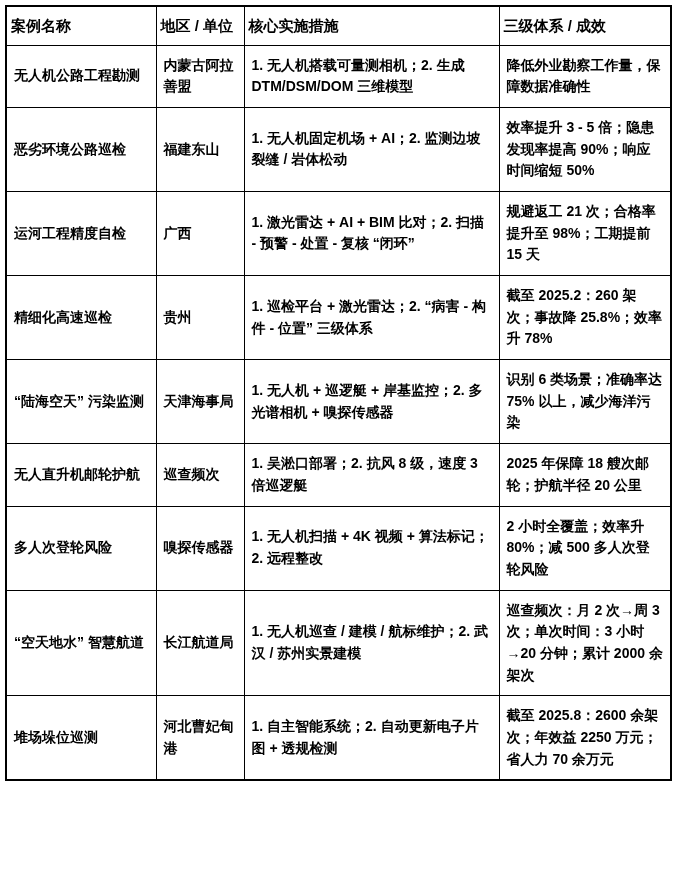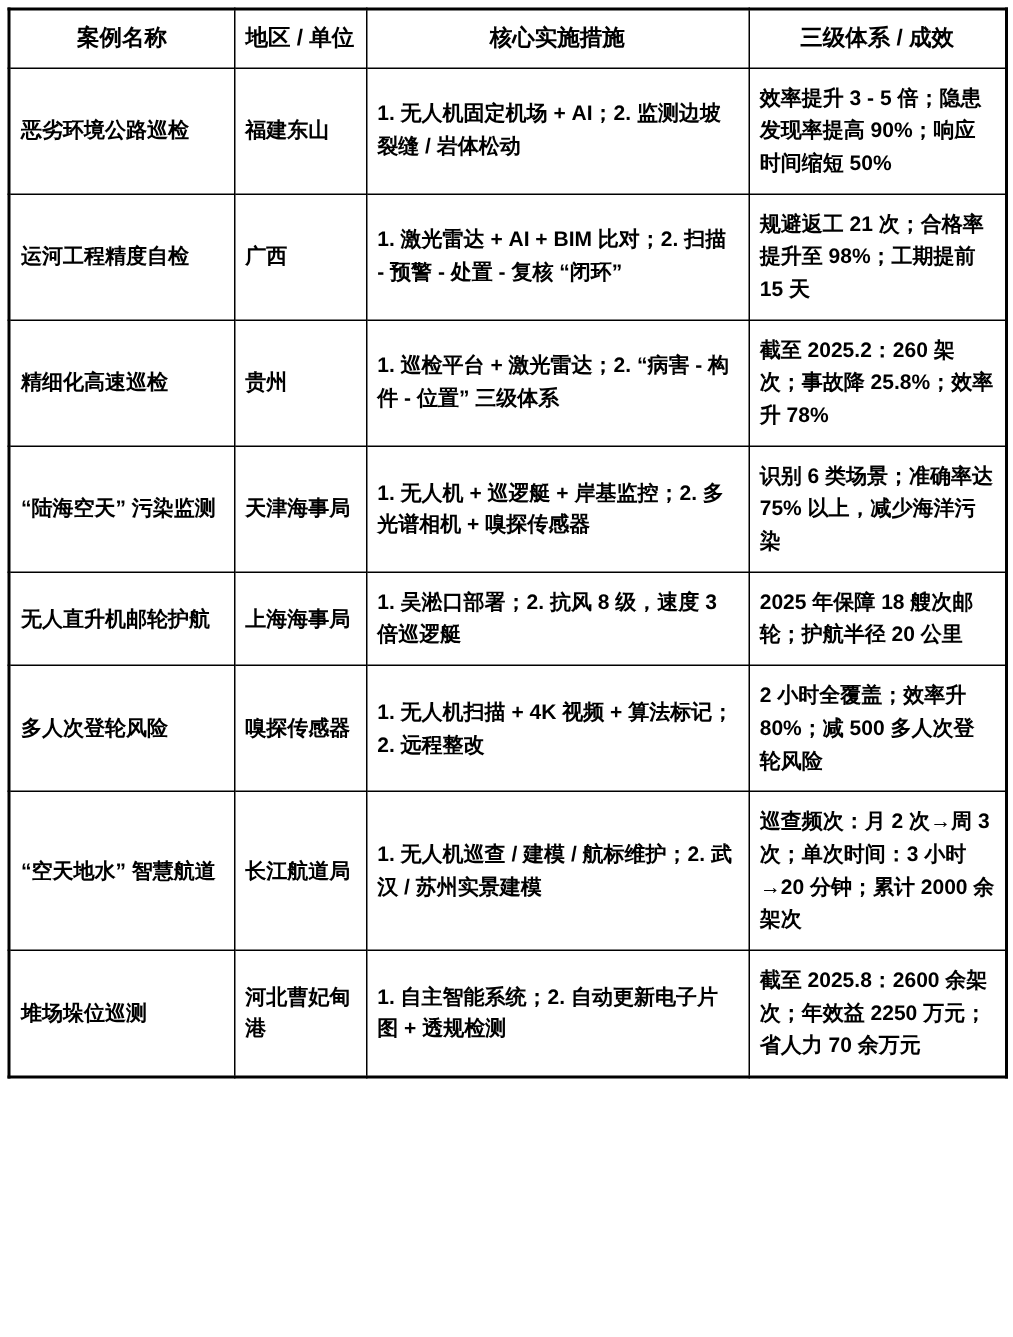--- a/index.html
+++ b/index.html
@@ -24,21 +24,21 @@
     color: #000000;
   }
   table.doc-table col.c1 { width: 150px; }
   table.doc-table col.c2 { width: 88px; }
   table.doc-table col.c3 { width: 255px; }
   table.doc-table col.c4 { width: 172px; }
   table.doc-table th {
     border: 1px solid #000000;
     font-size: 15px;
     font-weight: 700;
-    text-align: center;
+    text-align: left;
     padding: 9px 4px;
     line-height: 1.3;
   }
   table.doc-table td {
     border: 1px solid #000000;
     font-size: 14px;
     font-weight: 700;
     text-align: left;
     vertical-align: middle;
     padding: 9px 7px;
@@ -60,20 +60,26 @@
     <thead>
       <tr>
         <th>案例名称</th>
         <th>地区 / 单位</th>
         <th>核心实施措施</th>
         <th>三级体系 / 成效</th>
       </tr>
     </thead>
     <tbody>
 
+    <tr>
+          <td>无人机公路工程勘测</td>
+          <td>内蒙古阿拉善盟</td>
+          <td>1. 无人机搭载可量测相机；2. 生成 DTM/DSM/DOM 三维模型</td>
+          <td>降低外业勘察工作量，保障数据准确性</td>
+        </tr>
         <tr>
           <td>恶劣环境公路巡检</td>
           <td>福建东山</td>
           <td>1. 无人机固定机场 + AI；2. 监测边坡裂缝 / 岩体松动</td>
           <td>效率提升 3 - 5 倍；隐患发现率提高 90%；响应时间缩短 50%</td>
         </tr>
         <tr>
           <td>运河工程精度自检</td>
           <td>广西</td>
           <td>1. 激光雷达 + AI + BIM 比对；2. 扫描 - 预警 - 处置 - 复核 “闭环”</td>
@@ -86,21 +92,21 @@
           <td>截至 2025.2：260 架次；事故降 25.8%；效率升 78%</td>
         </tr>
         <tr>
           <td>“陆海空天” 污染监测</td>
           <td>天津海事局</td>
           <td>1. 无人机 + 巡逻艇 + 岸基监控；2. 多光谱相机 + 嗅探传感器</td>
           <td>识别 6 类场景；准确率达 75% 以上，减少海洋污染</td>
         </tr>
         <tr>
           <td>无人直升机邮轮护航</td>
-          <td>上海海事局</td>
+          <td>巡查频次</td>
           <td>1. 吴淞口部署；2. 抗风 8 级，速度 3 倍巡逻艇</td>
           <td>2025 年保障 18 艘次邮轮；护航半径 20 公里</td>
         </tr>
         <tr>
           <td>多人次登轮风险</td>
           <td>嗅探传感器</td>
           <td>1. 无人机扫描 + 4K 视频 + 算法标记；2. 远程整改</td>
           <td>2 小时全覆盖；效率升 80%；减 500 多人次登轮风险</td>
         </tr>
         <tr>

